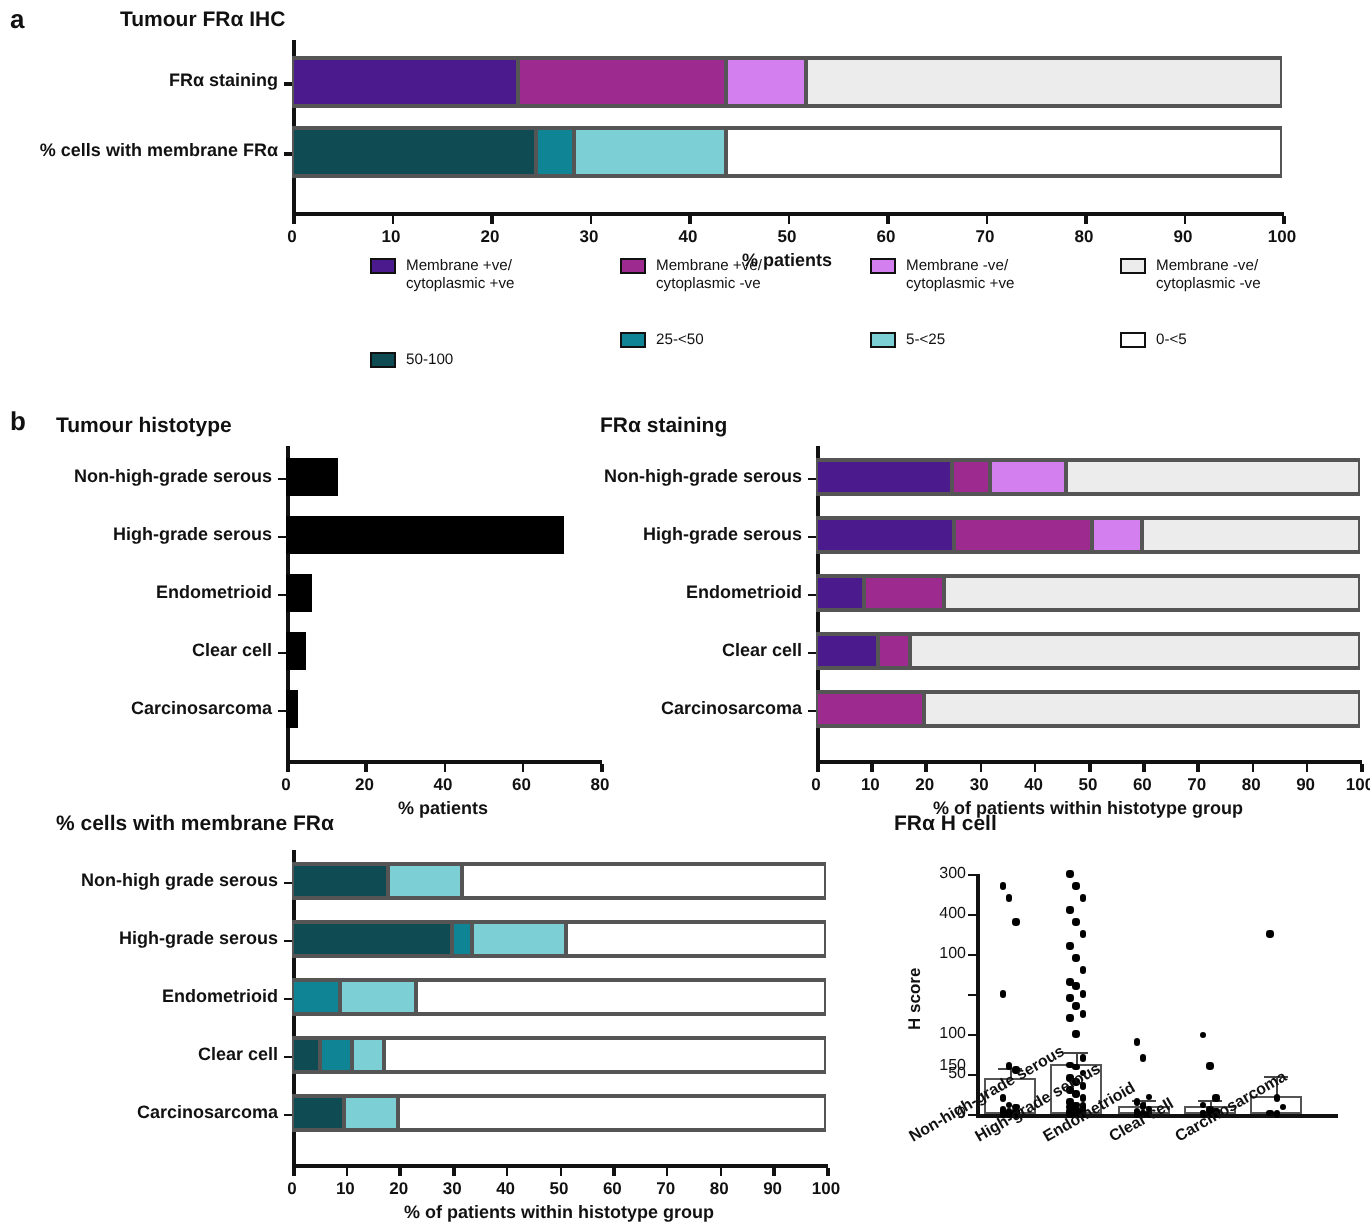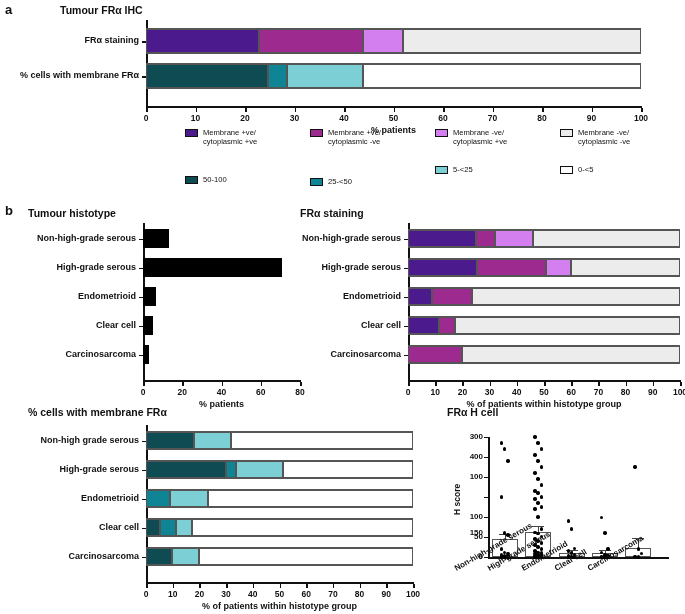--- a/index.html
+++ b/index.html
@@ -28,21 +28,21 @@
   .legend{position:absolute;}
   .leg-item{position:absolute;display:flex;align-items:flex-start;}
   .leg-sw{width:13px;height:8px;box-sizing:border-box;border:1.4px solid #111;margin-right:5px;margin-top:1px;flex:none;}
   .leg-txt{font-size:7.6px;line-height:9.4px;color:#111;white-space:pre-line;}
 
   
   .hs{position:absolute;}
   .hs-yaxis{position:absolute;background:#111;width:1.6px;}
   .hs-xaxis{position:absolute;background:#111;height:1.6px;}
   .hs-tick{position:absolute;background:#111;height:1.4px;width:4px;}
-  .hs-ticklabel{position:absolute;font-size:8px;font-weight:bold;color:#111;text-align:right;white-space:nowrap;}
+  .hs-ticklabel{position:absolute;font-size:8px;font-weight:normal;color:#111;text-align:right;white-space:nowrap;}
   .hs-ylabel{position:absolute;font-size:8.5px;font-weight:bold;color:#111;transform:rotate(-90deg);transform-origin:left top;white-space:nowrap;}
   .hs-bar{position:absolute;box-sizing:border-box;border:1.2px solid #555;background:#fff;}
   .hs-err{position:absolute;background:#444;width:1.2px;}
   .hs-cap{position:absolute;background:#444;height:1.2px;}
   .dot{position:absolute;border-radius:50%;background:#000;}
   .hs-catlabel{position:absolute;font-size:8px;font-weight:bold;color:#111;white-space:nowrap;
     transform:rotate(-30deg);transform-origin:left top;}
 </style>
 </head>
 <body>
@@ -112,21 +112,21 @@
     </div>
     <div class="leg-item" style="left:410px;top:0px;width:120px;">
       <div class="leg-sw" style="background:#ececec;"></div>
       <div class="leg-txt">Membrane -ve/
 cytoplasmic -ve</div>
     </div>
     <div class="leg-item" style="left:35px;top:37px;width:120px;margin-top:10px;">
       <div class="leg-sw" style="background:#0f4b52;"></div>
       <div class="leg-txt">50-100</div>
     </div>
-    <div class="leg-item" style="left:160px;top:37px;width:120px;margin-top:12px;">
+    <div class="leg-item" style="left:160px;top:37px;width:120px;">
       <div class="leg-sw" style="background:#0e8494;"></div>
       <div class="leg-txt">25-&lt;50</div>
     </div>
     <div class="leg-item" style="left:285px;top:37px;width:120px;">
       <div class="leg-sw" style="background:#7dcfd6;"></div>
       <div class="leg-txt">5-&lt;25</div>
     </div>
     <div class="leg-item" style="left:410px;top:37px;width:120px;">
       <div class="leg-sw" style="background:#ffffff;"></div>
       <div class="leg-txt">0-&lt;5</div>

